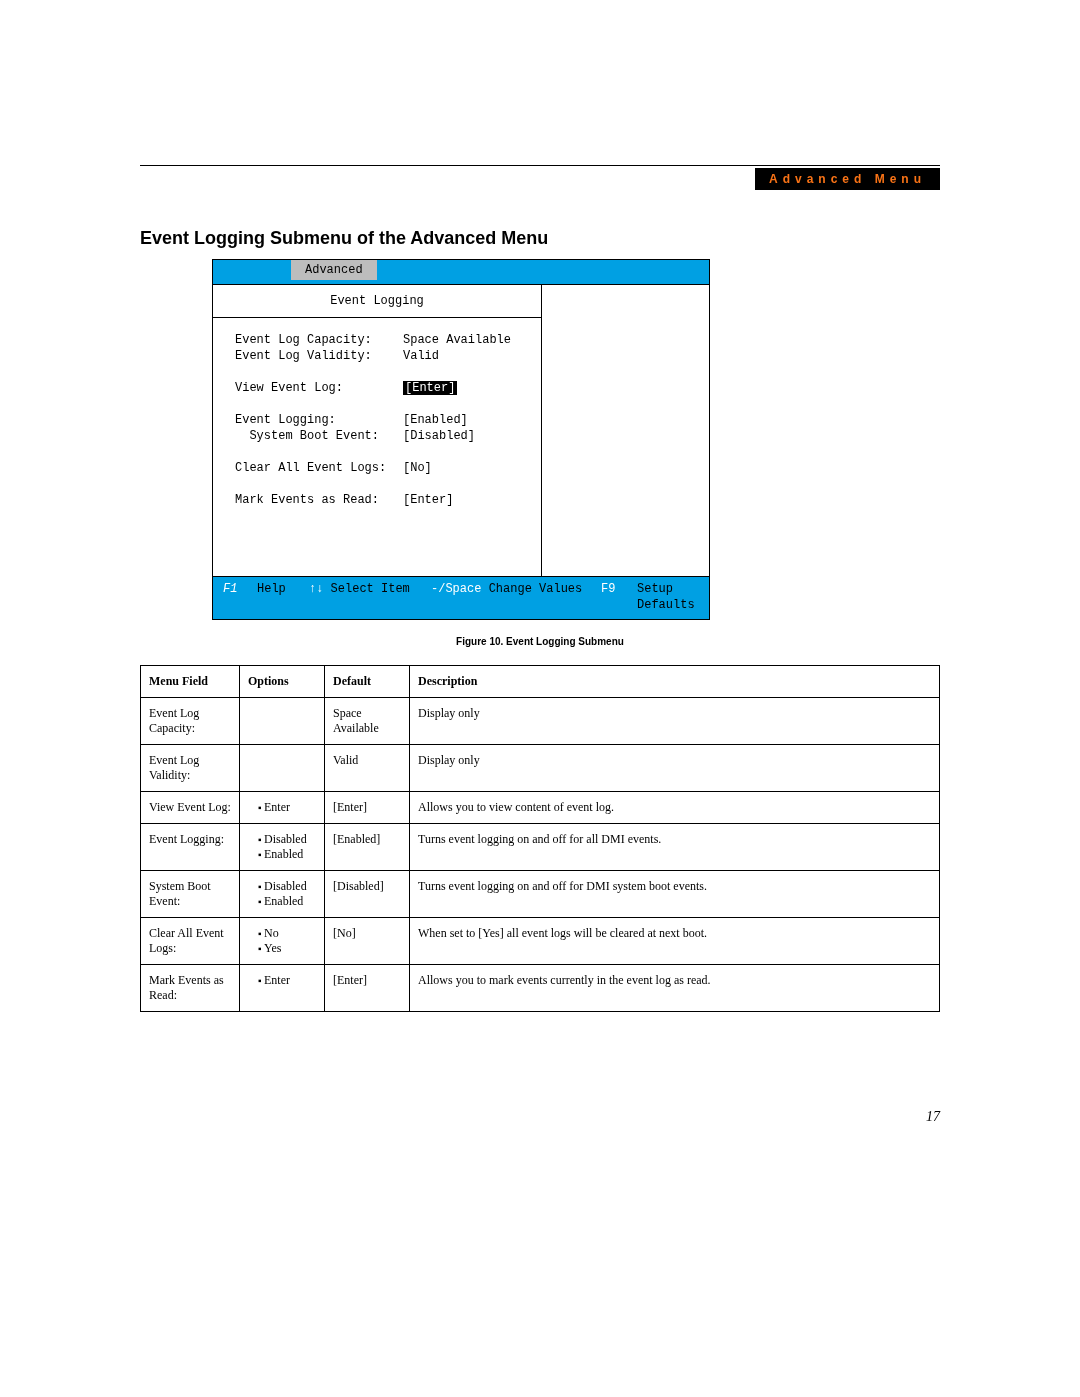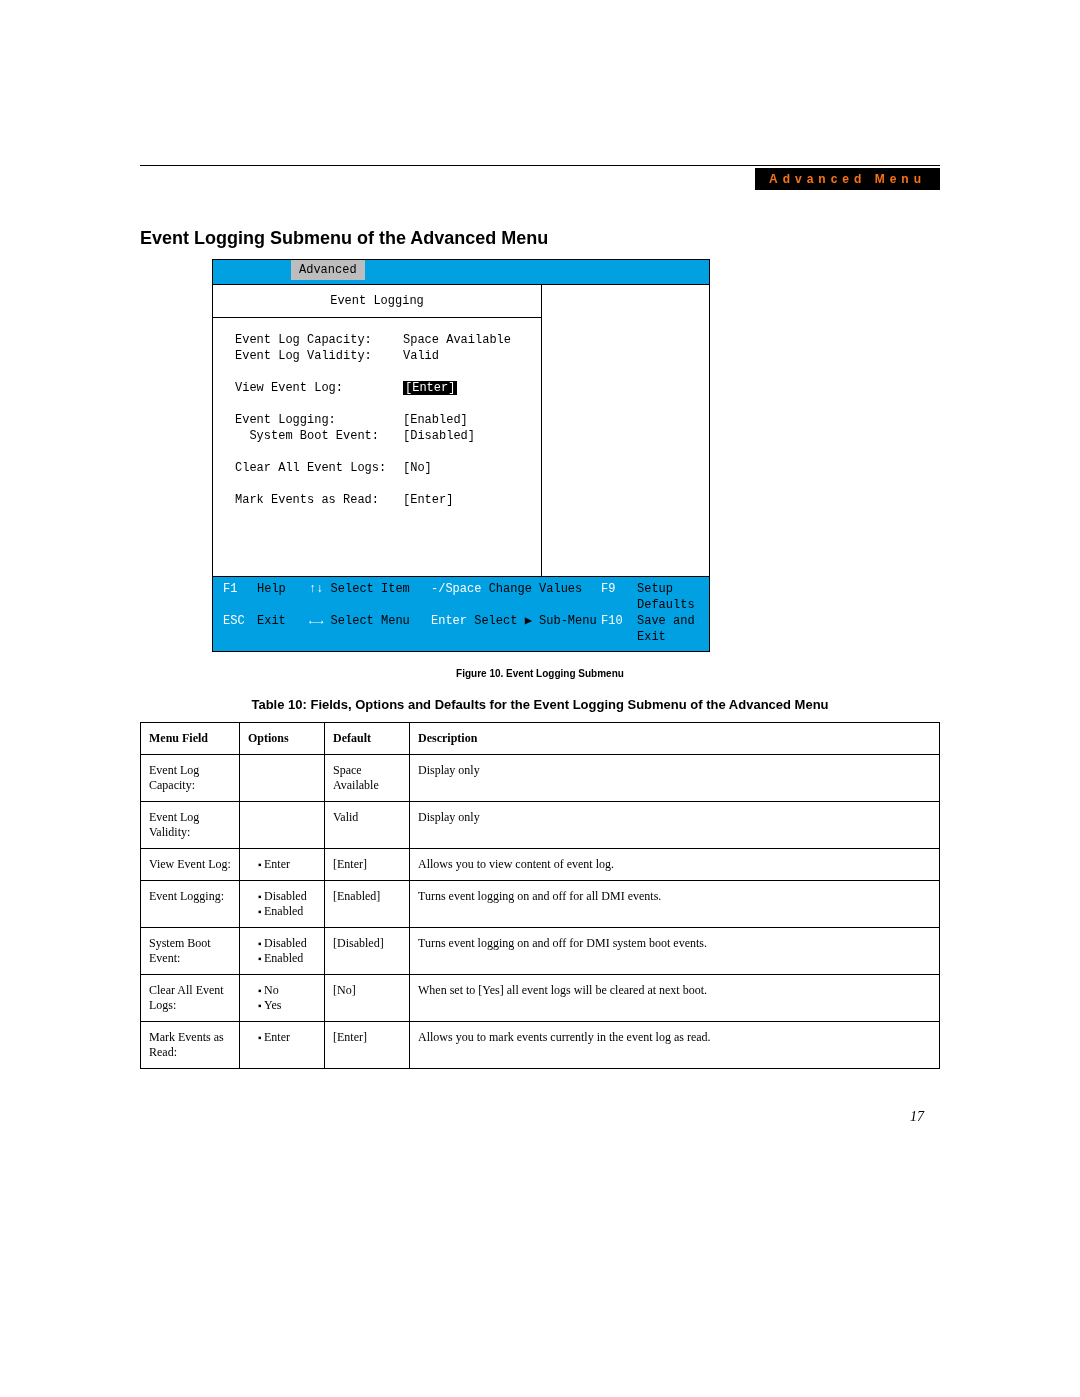--- a/index.html
+++ b/index.html
@@ -11,46 +11,46 @@
   .header-bar{background:#000;color:#f97316;float:right;padding:4px 14px 4px 14px;
        font-family:Arial,sans-serif;font-weight:bold;font-size:12px;letter-spacing:5px;}
   .clear{clear:both;}
   h2{font-family:Arial,sans-serif;font-size:18px;font-weight:bold;margin:38px 0 6px 0;}
   p.intro{margin:6px 0 20px 0;font-size:15px;}
   
   .bios{margin:10px auto 0 72px;width:496px;border:1px solid #000;background:#fff;
        font-family:"Courier New",monospace;font-size:12px;line-height:16px;}
   .bios-title{background:#00a0e3;color:#000;text-align:center;padding:4px 0;border-bottom:1px solid #000;}
   .bios-tabs{background:#00a0e3;color:#fff;padding:0 0 4px 78px;border-bottom:1px solid #000;}
-  .bios-tab{display:inline-block;background:#bdbdbd;color:#000;padding:2px 8px;}
+  .bios-tab{display:inline-block;background:#bdbdbd;color:#000;padding:2px 14px;}
   .bios-body{display:flex;}
   .bios-left{width:328px;border-right:1px solid #000;}
   .bios-right{width:168px;}
   .bios-subhead{text-align:center;padding:8px 0 8px 0;border-bottom:1px solid #000;}
   .bios-content{padding:14px 22px;height:230px;}
   .bios-content-r{padding:14px 12px;height:230px;}
   .row{display:flex;}
   .col-lab{width:168px;white-space:pre;}
   .col-val{width:110px;}
   .val-invert{background:#000;color:#fff;padding:0 2px;}
   .bios-foot{background:#00a0e3;color:#000;padding:4px 10px 6px 10px;border-top:1px solid #000;}
   .bios-foot .y{color:#fff;}
   .foot-row{display:flex;}
-  .fc1{width:34px;} .fc2{width:52px;} .fc3{width:122px;} .fc4{width:170px;}
+  .fc1{width:34px;font-style:italic;} .fc2{width:52px;} .fc3{width:122px;} .fc4{width:170px;}
   .fc5{width:36px;} .fc6{flex:1;}
   .fig-cap{font-family:Arial,sans-serif;font-size:10px;font-weight:bold;text-align:center;margin:16px 0 18px 0;}
   .tbl-cap{font-family:Arial,sans-serif;font-size:13px;font-weight:bold;text-align:center;margin:0 0 10px 0;}
   
   table.fields{width:100%;border-collapse:collapse;font-family:Liberation Serif, serif;font-size:12px;}
   table.fields th{border:1px solid #000;padding:8px 8px;text-align:left;font-weight:bold;}
   table.fields td{border:1px solid #000;padding:8px 8px;vertical-align:top;}
   table.fields td.opts ul{margin:0;padding-left:16px;}
   table.fields td.opts li{margin:0;padding:0;}
   table.fields td.opts li::marker{content:"▪ ";font-size:10px;}
-  .page-num{position:absolute;right:16px;top:944px;font-family:Georgia,serif;font-style:italic;font-size:14px;}
+  .page-num{position:absolute;right:0;top:944px;font-family:Georgia,serif;font-style:italic;font-size:14px;}
   .col-mf{width:82px;} .col-op{width:68px;} .col-df{width:68px;}
 </style>
 </head>
 <body>
 
 <div class="page">
   <hr class="hr-top">
   <div class="header-bar sans">Advanced Menu</div>
   <div class="clear"></div>
 
@@ -101,33 +101,24 @@
     </div>
     <div class="bios-foot">
       <div class="foot-row">
         <span class="fc1 y">F1</span>
         <span class="fc2">Help</span>
         <span class="fc3"><span class="y">↑↓</span> <span>Select Item</span></span>
         <span class="fc4"><span class="y">-/Space</span> <span>Change Values</span></span>
         <span class="fc5 y">F9</span>
         <span class="fc6">Setup Defaults</span>
       </div>
-      <div class="foot-row">
-        <span class="fc1 y">ESC</span>
-        <span class="fc2">Exit</span>
-        <span class="fc3"><span class="y">←→</span> <span>Select Menu</span></span>
-        <span class="fc4"><span class="y">Enter</span> <span>Select ▶ Sub-Menu</span></span>
-        <span class="fc5 y">F10</span>
-        <span class="fc6">Save and Exit</span>
-      </div>
     </div>
   </div>
 
   <div class="fig-cap">Figure 10.  Event Logging Submenu</div>
-  <div class="tbl-cap">Table 10: Fields, Options and Defaults for the Event Logging Submenu of the Advanced Menu</div>
 
   <table class="fields">
     <thead>
         <tr id="tbl-head">
           <th class="col-mf">Menu Field</th>
           <th class="col-op">Options</th>
           <th class="col-df">Default</th>
           <th>Description</th>
         </tr>
       </thead>

